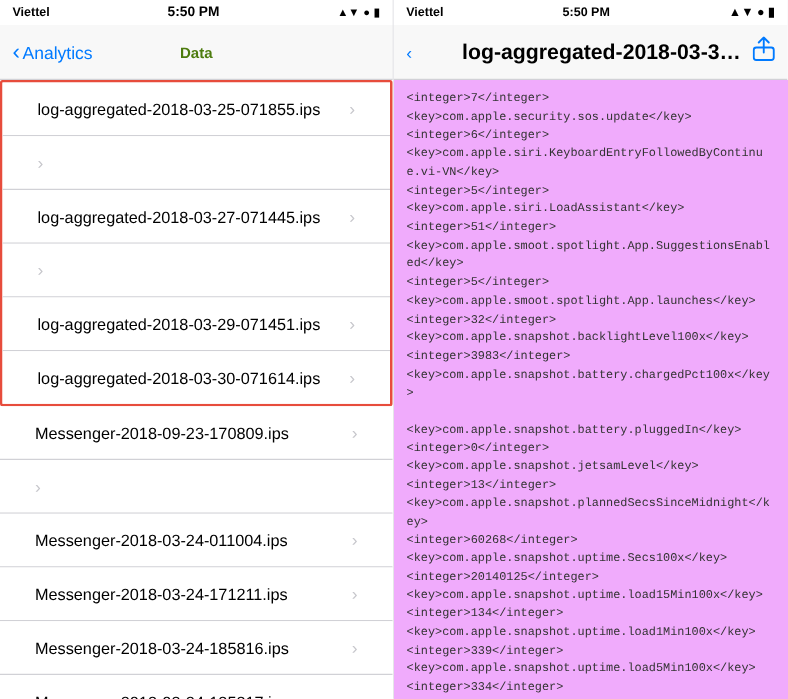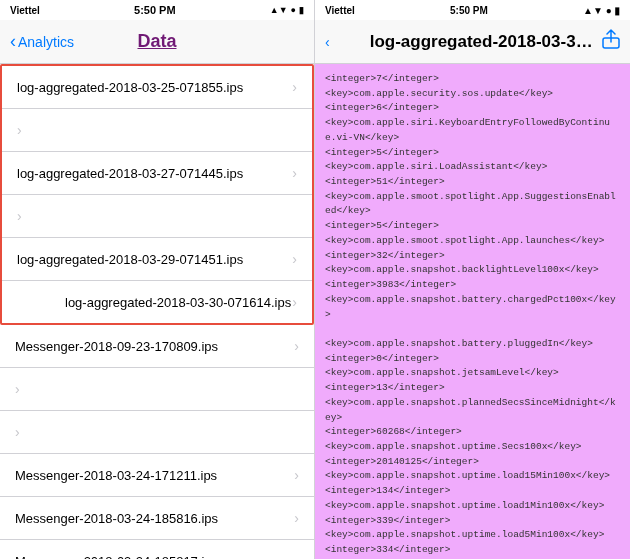--- a/index.html
+++ b/index.html
@@ -58,37 +58,36 @@
     .nav-back .chevron {
       font-size: 18px;
       margin-right: 2px;
       color: #007aff;
     }
 
     .nav-title {
       position: absolute;
       left: 50%;
       transform: translateX(-50%);
-      font-size: 18px;
+      font-size: 12px;
       font-weight: 600;
-      color: #701a75;
-      text-decoration: underline;
+      color: #4d7c0f;
     }
 
     .list-container {
       flex: 1;
       overflow-y: auto;
       background: #fff;
     }
 
     .list-item {
       display: flex;
       align-items: center;
       justify-content: space-between;
-      padding: 13px 15px;
+      padding: 13px 28px;
       border-bottom: 1px solid #d1d1d6;
       cursor: pointer;
       background: #fff;
     }
 
     .list-item-text {
       font-size: 13px;
       color: #000;
     }
 
@@ -102,21 +101,20 @@
       border-radius: 2px;
       margin: 0;
     }
 
     .highlighted-group .list-item {
       border-bottom: 1px solid #d1d1d6;
     }
 
     .highlighted-group .list-item:last-child {
       border-bottom: none;
-      margin-left: 48px;
     }
 
     
     .right-panel {
       width: 315px;
       height: 559px;
       background: #fff;
       display: flex;
       flex-direction: column;
     }
@@ -249,20 +247,21 @@
     </div>
 
     <div class="list-item">
       <span class="list-item-text">Messenger-2018-09-23-170809.ips</span>
       <span class="list-chevron">›</span>
     </div>
     <div class="list-item">
       <span class="list-chevron">›</span>
     </div>
     <div class="list-item">
+      <span class="list-item-text">Messenger-2018-03-24-011004.ips</span>
       <span class="list-chevron">›</span>
     </div>
     <div class="list-item">
       <span class="list-item-text">Messenger-2018-03-24-171211.ips</span>
       <span class="list-chevron">›</span>
     </div>
     <div class="list-item">
       <span class="list-item-text">Messenger-2018-03-24-185816.ips</span>
       <span class="list-chevron">›</span>
     </div>

